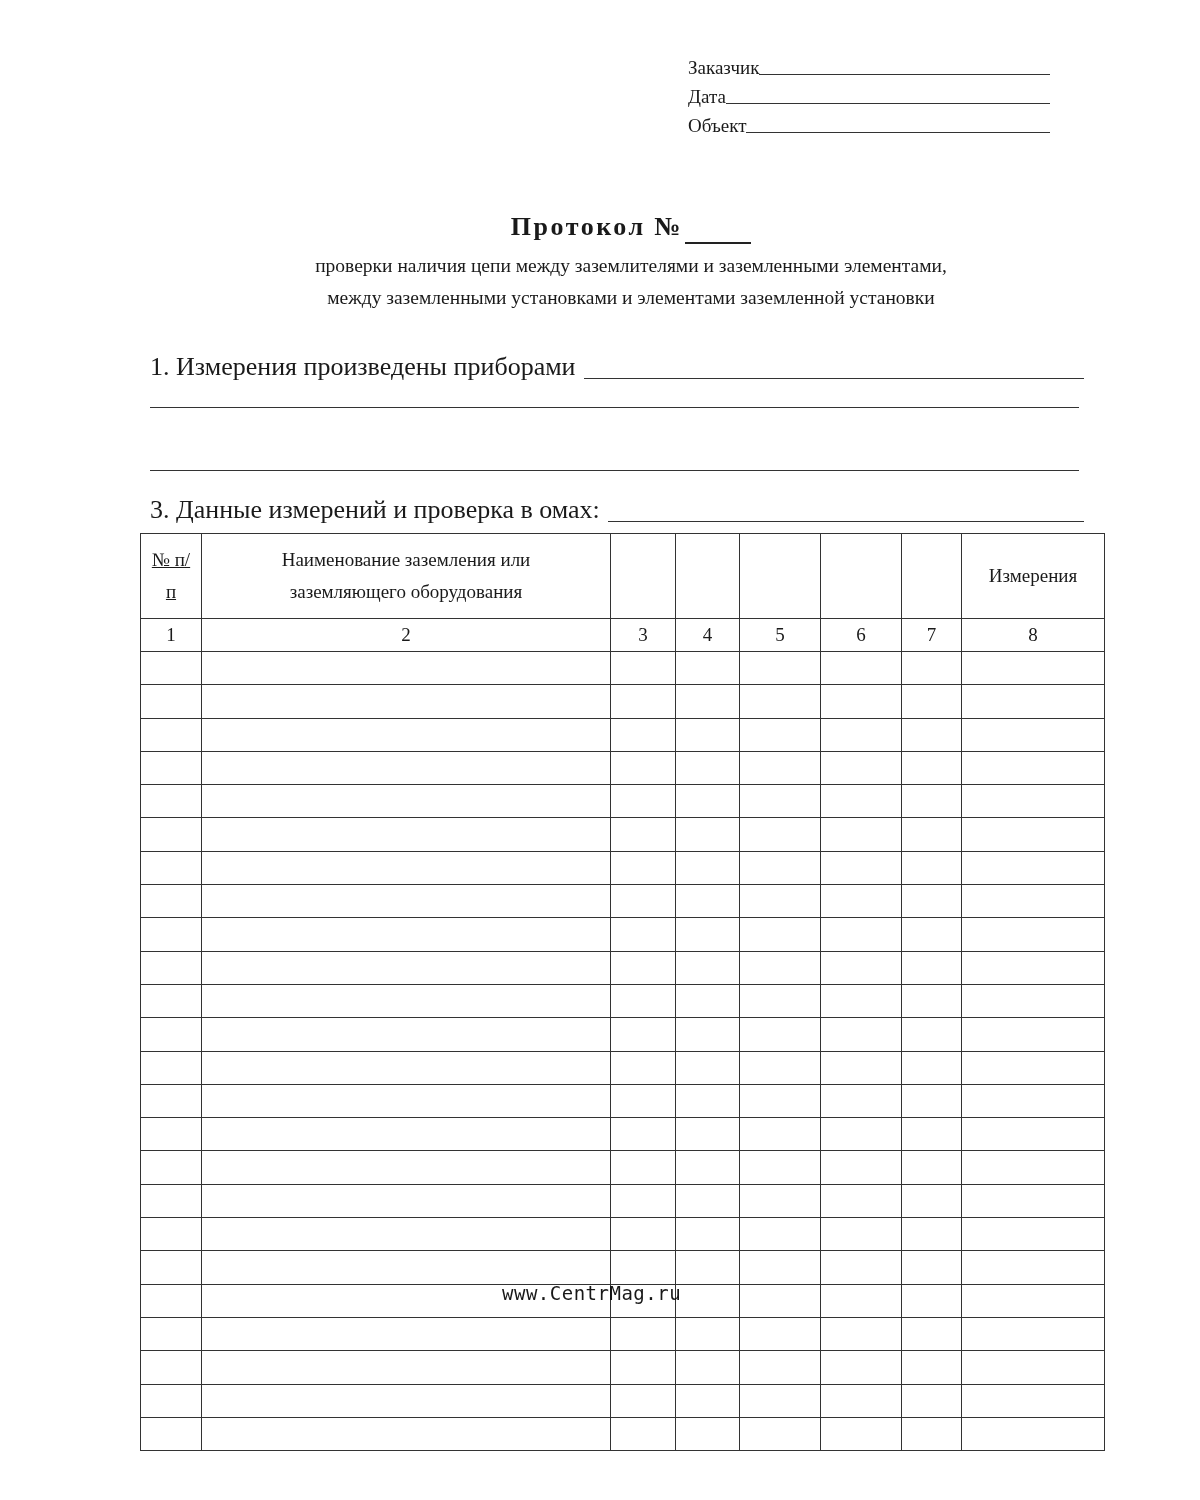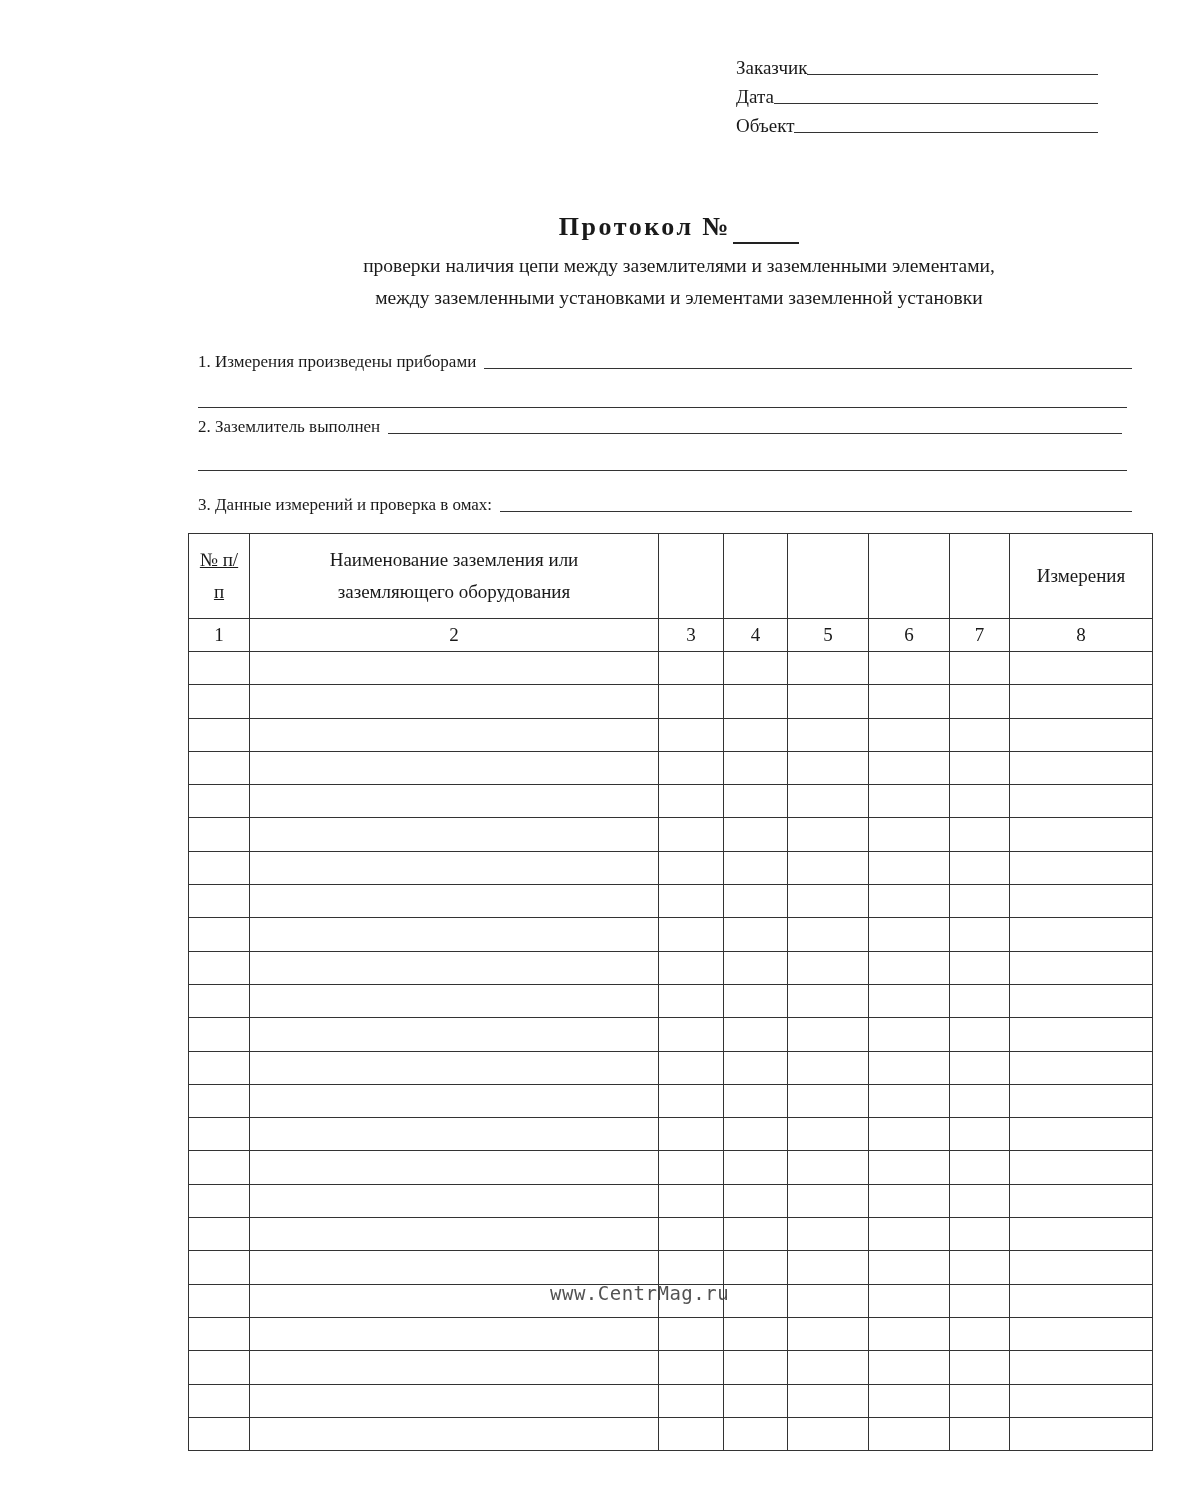--- a/index.html
+++ b/index.html
@@ -1,50 +1,50 @@
 <!DOCTYPE html>
 <html><head>
 <meta charset="utf-8">
 <style>
   html, body { margin:0; padding:0; background:#ffffff; }
   body { width:1200px; height:1500px; position:relative; overflow:hidden;
          font-family:"Liberation Serif", "DejaVu Serif", serif; color:#1a1a1a; }
-  .page { position:absolute; left:0; top:0; width:1028px; height:1500px;margin-left:48px; }
+  .page { position:absolute; left:0; top:0; width:1028px; height:1500px; }
 
   
   .hdr-fields { position:absolute; left:688px; top:50px; width:362px; }
   .hdr-row { display:flex; align-items:flex-end; height:29px; font-size:19px; }
   .hdr-row .lbl { white-space:nowrap; }
   .hdr-row .line { flex:1; border-bottom:1.5px solid #333; margin-bottom:4px; height:1px; }
 
   
   .title { position:absolute; left:0; width:1262px; top:212px; text-align:center;
            font-size:26px; font-weight:bold; letter-spacing:2.5px; }
   .title .num-line { display:inline-block; width:66px; border-bottom:2px solid #222; margin-left:2px; }
   .subtitle { position:absolute; left:0; width:1262px; text-align:center; font-size:19.5px; }
   .sub1 { top:255px; }
   .sub2 { top:287px; }
 
   
-  .field { position:absolute; display:flex; align-items:flex-end; font-size:17px; }
+  .field { position:absolute; display:flex; align-items:flex-end; font-size:26px; }
   .field .lbl { white-space:nowrap; margin-right:8px; }
   .field .line { flex:1; border-bottom:1.5px solid #333; margin-bottom:3px; }
   .fline { position:absolute; border-bottom:1.5px solid #333; height:0; }
 
   
   table.grid { position:absolute; left:140px; top:533px; width:964px;
                border-collapse:collapse; table-layout:fixed; }
   table.grid td { border:1.6px solid #333; padding:0; text-align:center;
                   vertical-align:middle; font-size:19px; line-height:32px; }
   table.grid tr.h1 td { height:84px; line-height:32px; }
   table.grid tr.h2 td { height:32px; font-size:19px; }
   table.grid tr.body td { height:32.3px; }
 
   .watermark { position:absolute; left:502px; top:1282px; font-family:"DejaVu Sans Mono", monospace;
-               font-size:19px; color:#404040; opacity:0.9; letter-spacing:0.5px; }
+               font-size:19px; color:#000000; opacity:0.9; letter-spacing:0.5px; }
 </style>
 </head>
 <body>
 
 <div class="page">
 
   <div class="hdr-fields">
     <div class="hdr-row">
       <span class="lbl">Заказчик</span>
       <span class="line"></span>
@@ -64,24 +64,20 @@
   </div>
   <div class="subtitle sub1">проверки наличия цепи между заземлителями и заземленными элементами,</div>
   <div class="subtitle sub2">между заземленными установками и элементами заземленной установки</div>
 
   <div class="field" style="left:150px; top:352px; width:934px;">
     <span class="lbl">1. Измерения произведены приборами</span>
     <span class="line"></span>
   </div>
   <div class="fline" style="left:150px; top:407px; width:929px;"></div>
 
-  <div class="field" style="left:150px; top:417px; width:924px;">
-    <span class="lbl">2. Заземлитель выполнен</span>
-    <span class="line"></span>
-  </div>
   <div class="fline" style="left:150px; top:470px; width:929px;"></div>
 
   <div class="field" style="left:150px; top:495px; width:934px;">
     <span class="lbl">3. Данные измерений и проверка в омах:</span>
     <span class="line"></span>
   </div>
 
   <table class="grid">
     <colgroup>
       <col style="width:61px">

